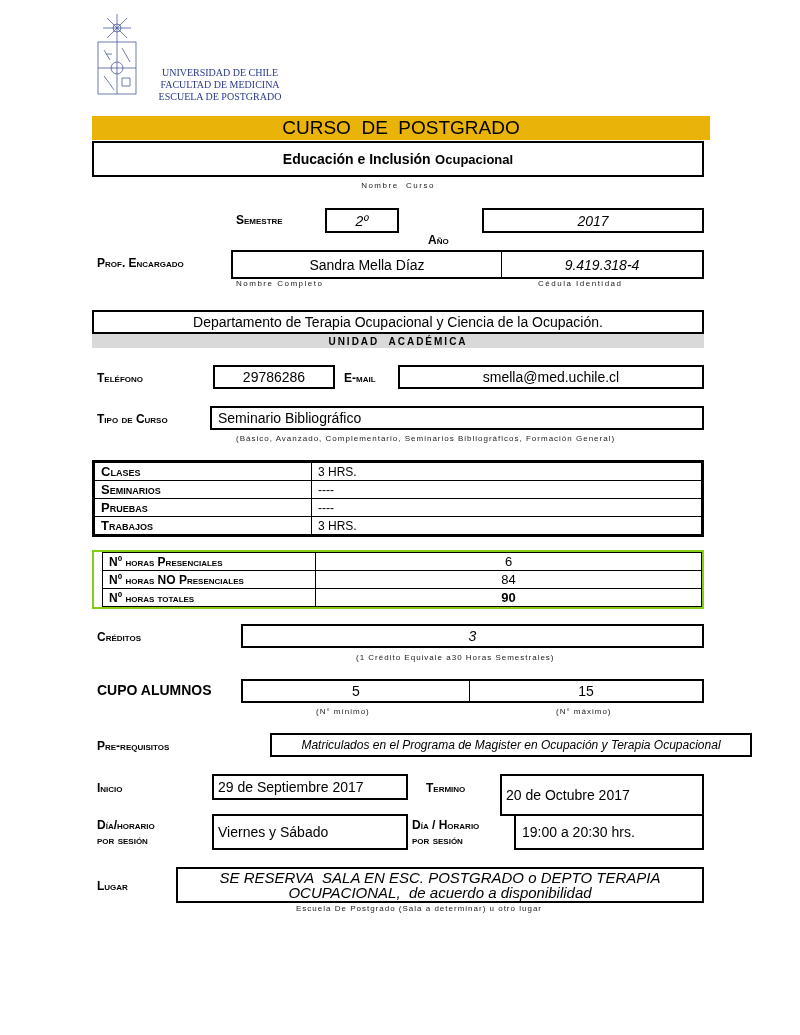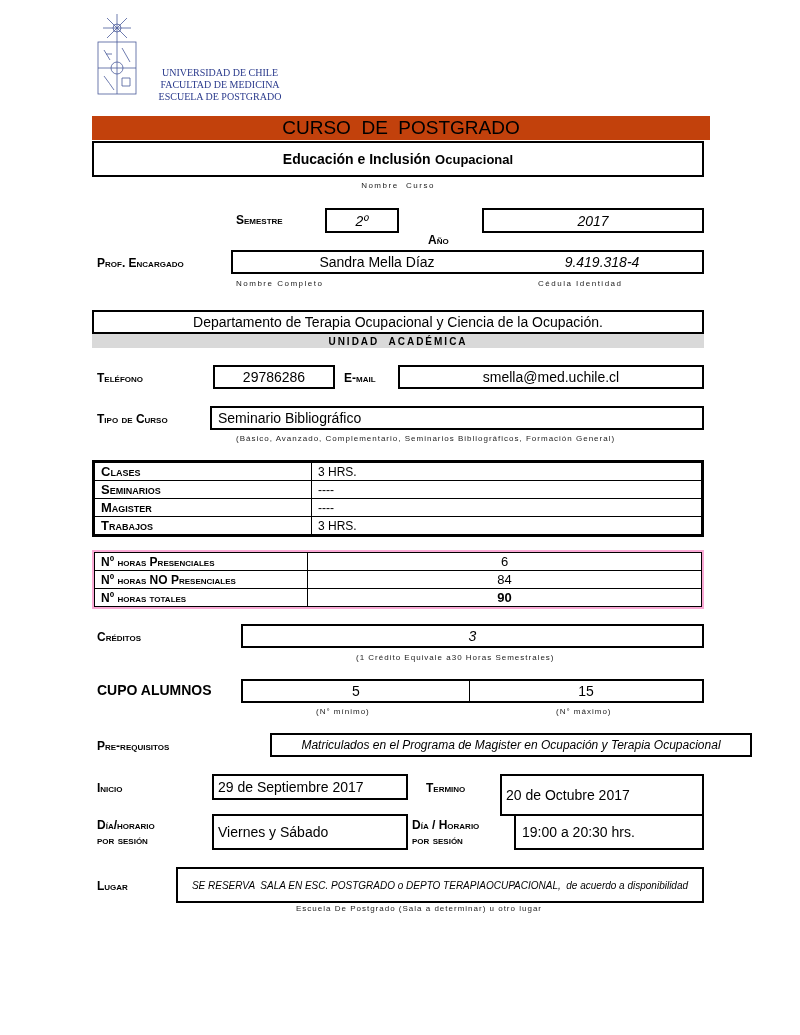--- a/index.html
+++ b/index.html
@@ -38,37 +38,37 @@
       <path d="M26 64 h8 v8 h-8z"></path>
     </g>
   </svg>
 </div>
 <div class="abs logo-text" style="left:150px; top:52px; width:140px;margin-top:15px;">
   <div>UNIVERSIDAD DE CHILE</div>
   <div>FACULTAD DE MEDICINA</div>
   <div>ESCUELA DE POSTGRADO</div>
 </div>
 
-<div class="abs center" style="left:92px; top:116px; width:618px; height:24px; background:#c2410c; display:flex; align-items:center;">
+<div class="abs center" style="left:92px; top:116px; width:618px; height:24px; background:#eab308; display:flex; align-items:center;">
   <span style="font-size:19px; white-space:pre;">CURSO  DE  POSTGRADO</span>
 </div>
 
 <div class="abs box center" style="left:92px; top:141px; width:612px; height:36px;">
   <span style="font-weight:bold; font-size:14px;">Educación e Inclusión</span>&nbsp;
   <span style="font-size:13px; font-weight:bold; letter-spacing:0;">Ocupacional</span>
 </div>
 <div class="abs cap center" style="left:92px; top:181px; width:612px; text-align:center; white-space:pre;">Nombre  Curso</div>
 
 <div class="abs lbl" style="left:236px; top:213px;">Semestre</div>
 <div class="abs box center val ital" style="left:325px; top:208px; width:74px; height:25px;">2º</div>
 <div class="abs lbl" style="left:428px; top:213px;margin-top:20px;">Año</div>
 <div class="abs box center val ital" style="left:482px; top:208px; width:222px; height:25px;">2017</div>
 
 <div class="abs lbl" style="left:97px; top:256px;">Prof. Encargado</div>
-<div class="abs box" style="left:231px; top:250px; width:473px; height:20px; padding:10px;">
+<div class="abs box" style="left:231px; top:250px; width:473px; height:29px; padding:0;">
   <div class="val" style="width:268px; height:100%; display:flex; align-items:center; justify-content:center; border-right:1px solid #000;">Sandra Mella Díaz</div>
   <div class="val ital" style="flex:1; height:100%; display:flex; align-items:center; justify-content:center;">9.419.318-4</div>
 </div>
 <div class="abs cap" style="left:236px; top:279px;">Nombre Completo</div>
 <div class="abs cap" style="left:538px; top:279px;">Cédula Identidad</div>
 
 <div class="abs box center val" style="left:92px; top:310px; width:612px; height:24px;">Departamento de Terapia Ocupacional y Ciencia de la Ocupación.</div>
 <div class="abs center" style="left:92px; top:334px; width:612px; height:14px; background:#d9d9d9; display:flex; align-items:center; justify-content:center;">
   <span style="font-size:10px; font-weight:bold; letter-spacing:2px; white-space:pre;">UNIDAD  ACADÉMICA</span>
 </div>
@@ -87,32 +87,32 @@
     <tbody>
         <tr>
       <td class="k" style="width:204px;">Clases</td>
       <td>3 HRS.</td>
     </tr>
     <tr>
       <td class="k">Seminarios</td>
       <td>----</td>
     </tr>
     <tr>
-      <td class="k">Magister</td>
+      <td class="k">Pruebas</td>
       <td>----</td>
     </tr>
     <tr>
       <td class="k">Trabajos</td>
       <td>3  HRS.</td>
     </tr>
   </tbody>
     </table>
 </div>
 
-<div class="abs" style="left:92px; top:550px; width:612px; border:2px solid #f9a8d4; box-sizing:border-box;">
+<div class="abs" style="left:92px; top:550px; width:612px; border:2px solid #84cc16; box-sizing:border-box;padding-left:8px;">
   <table class="grid">
     <tbody>
         <tr>
       <td class="k" style="width:200px; font-size:12px;">Nº horas Presenciales</td>
       <td style="text-align:center; font-size:13px;">6</td>
     </tr>
     <tr>
       <td class="k" style="font-size:12px;">Nº horas NO Presenciales</td>
       <td style="text-align:center; font-size:13px;">84</td>
     </tr>
@@ -149,17 +149,17 @@
   <div>por sesión</div>
 </div>
 <div class="abs box val" style="left:212px; top:814px; width:196px; height:36px; padding-left:4px;">Viernes y Sábado</div>
 <div class="abs lbl" style="left:412px; top:818px; line-height:15px;">
   <div>Día / Horario</div>
   <div>por sesión</div>
 </div>
 <div class="abs box val" style="left:514px; top:814px; width:190px; height:36px; padding-left:6px;">19:00 a 20:30 hrs.</div>
 
 <div class="abs lbl" style="left:97px; top:879px;">Lugar</div>
-<div class="abs box ital" style="left:176px; top:867px; width:528px; height:36px; flex-direction:row; justify-content:center; font-size:10px; line-height:15px;">
+<div class="abs box ital" style="left:176px; top:867px; width:528px; height:36px; flex-direction:column; justify-content:center; font-size:15px; line-height:15px;">
   <div style="white-space:pre;">SE RESERVA  SALA EN ESC. POSTGRADO o DEPTO TERAPIA</div>
   <div style="white-space:pre;">OCUPACIONAL,  de acuerdo a disponibilidad</div>
 </div>
 <div class="abs cap" style="left:296px; top:904px; letter-spacing:1px;">Escuela De Postgrado (Sala a determinar) u otro lugar</div>
 
 </body></html>

